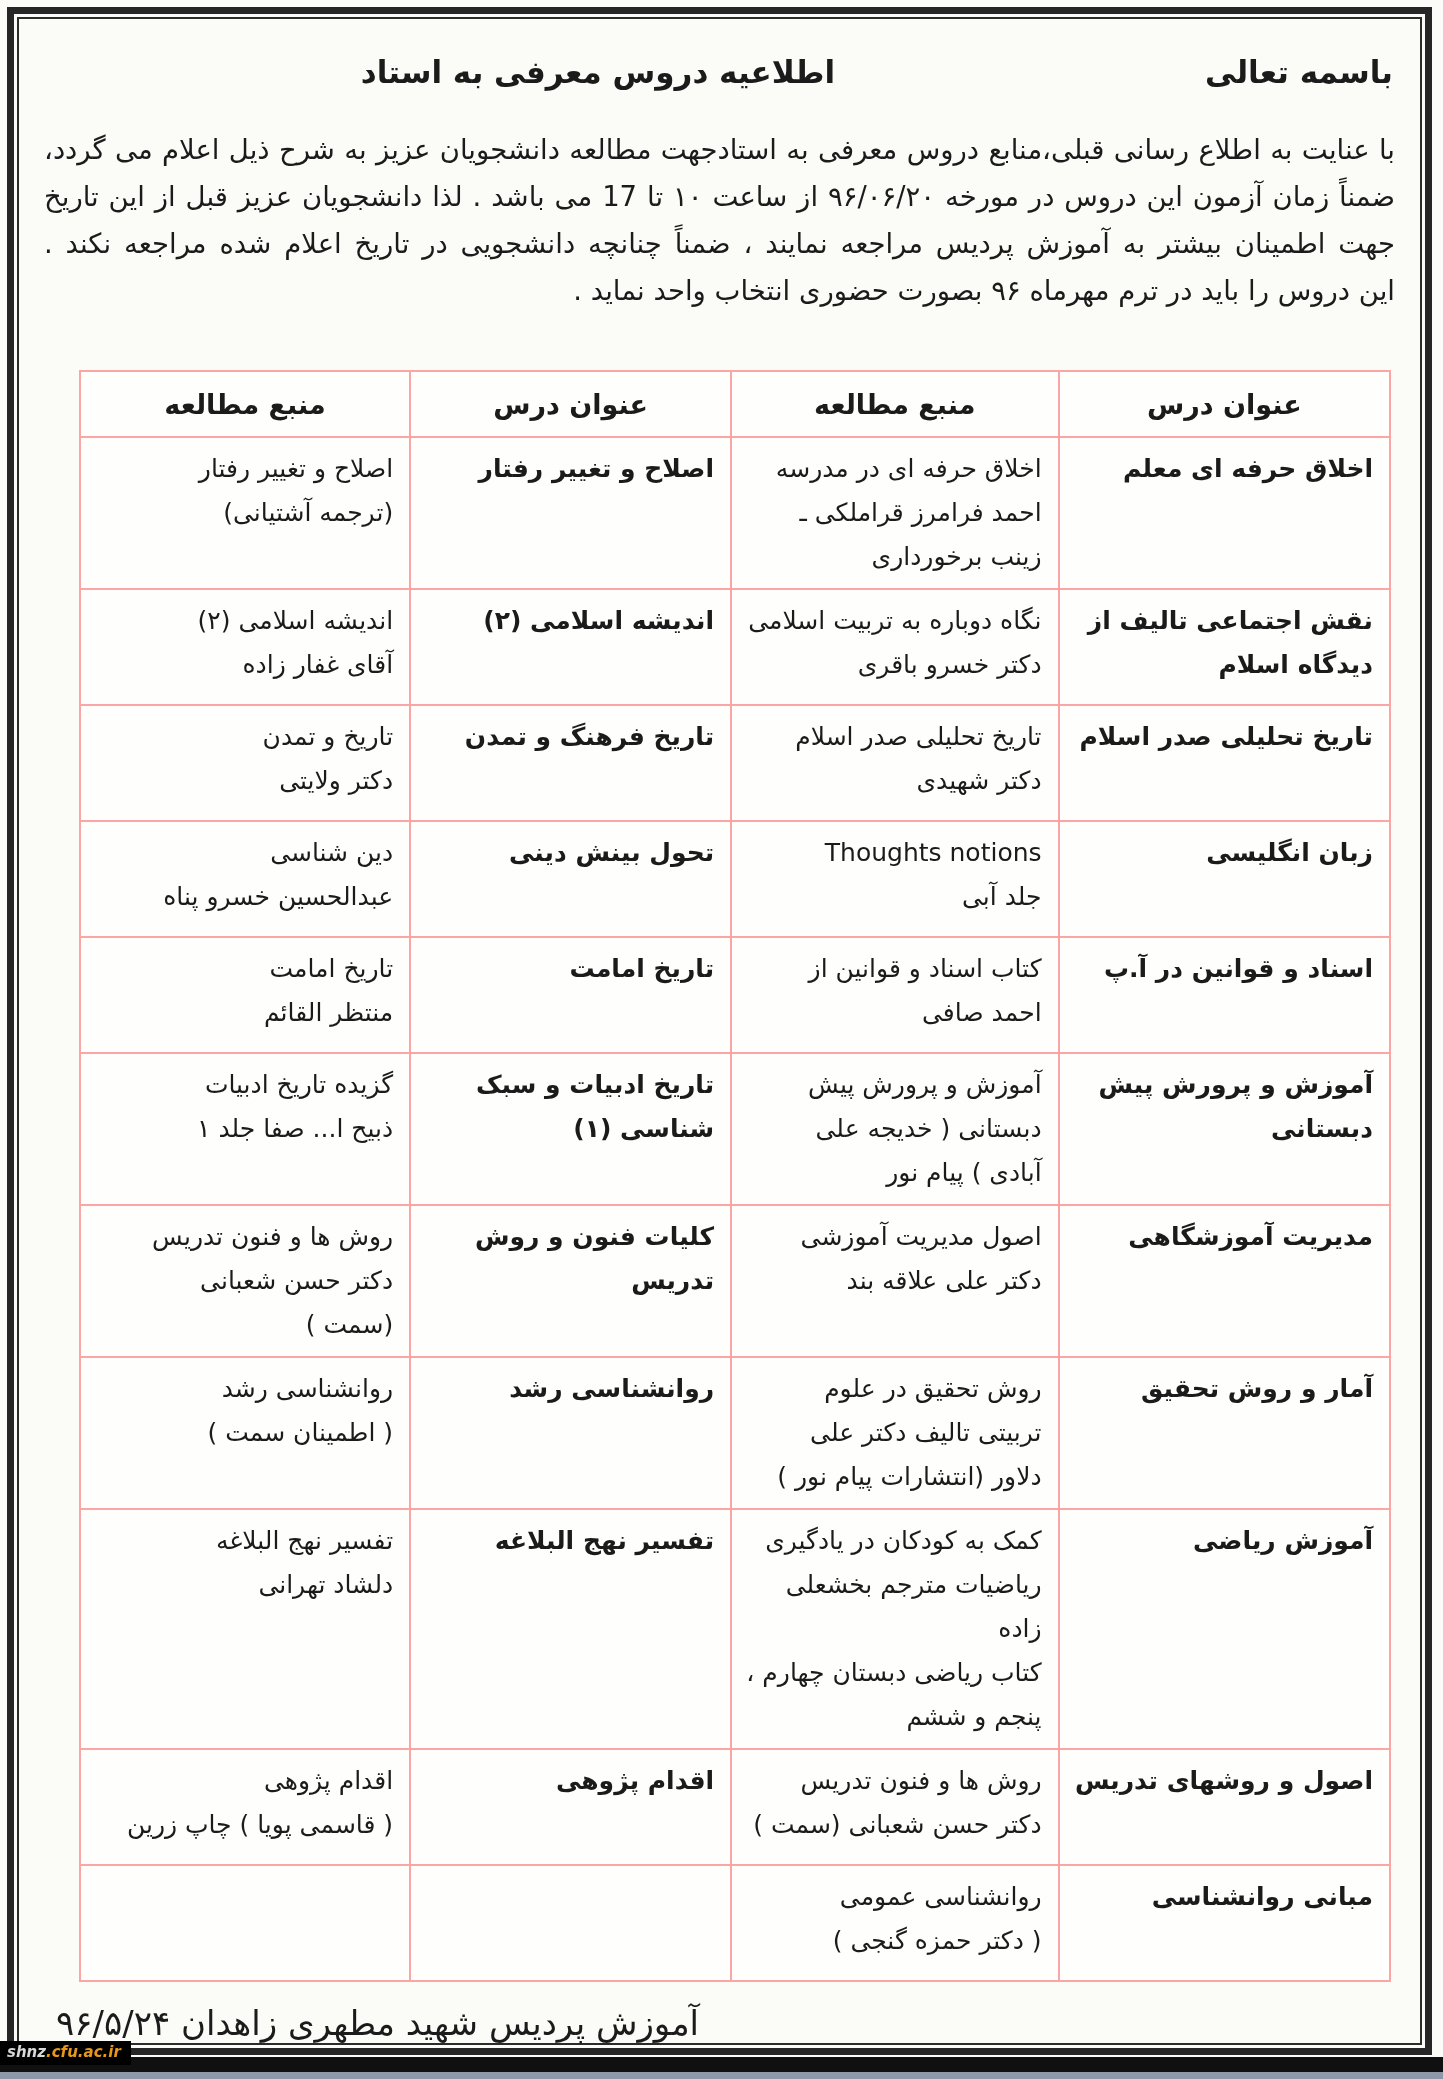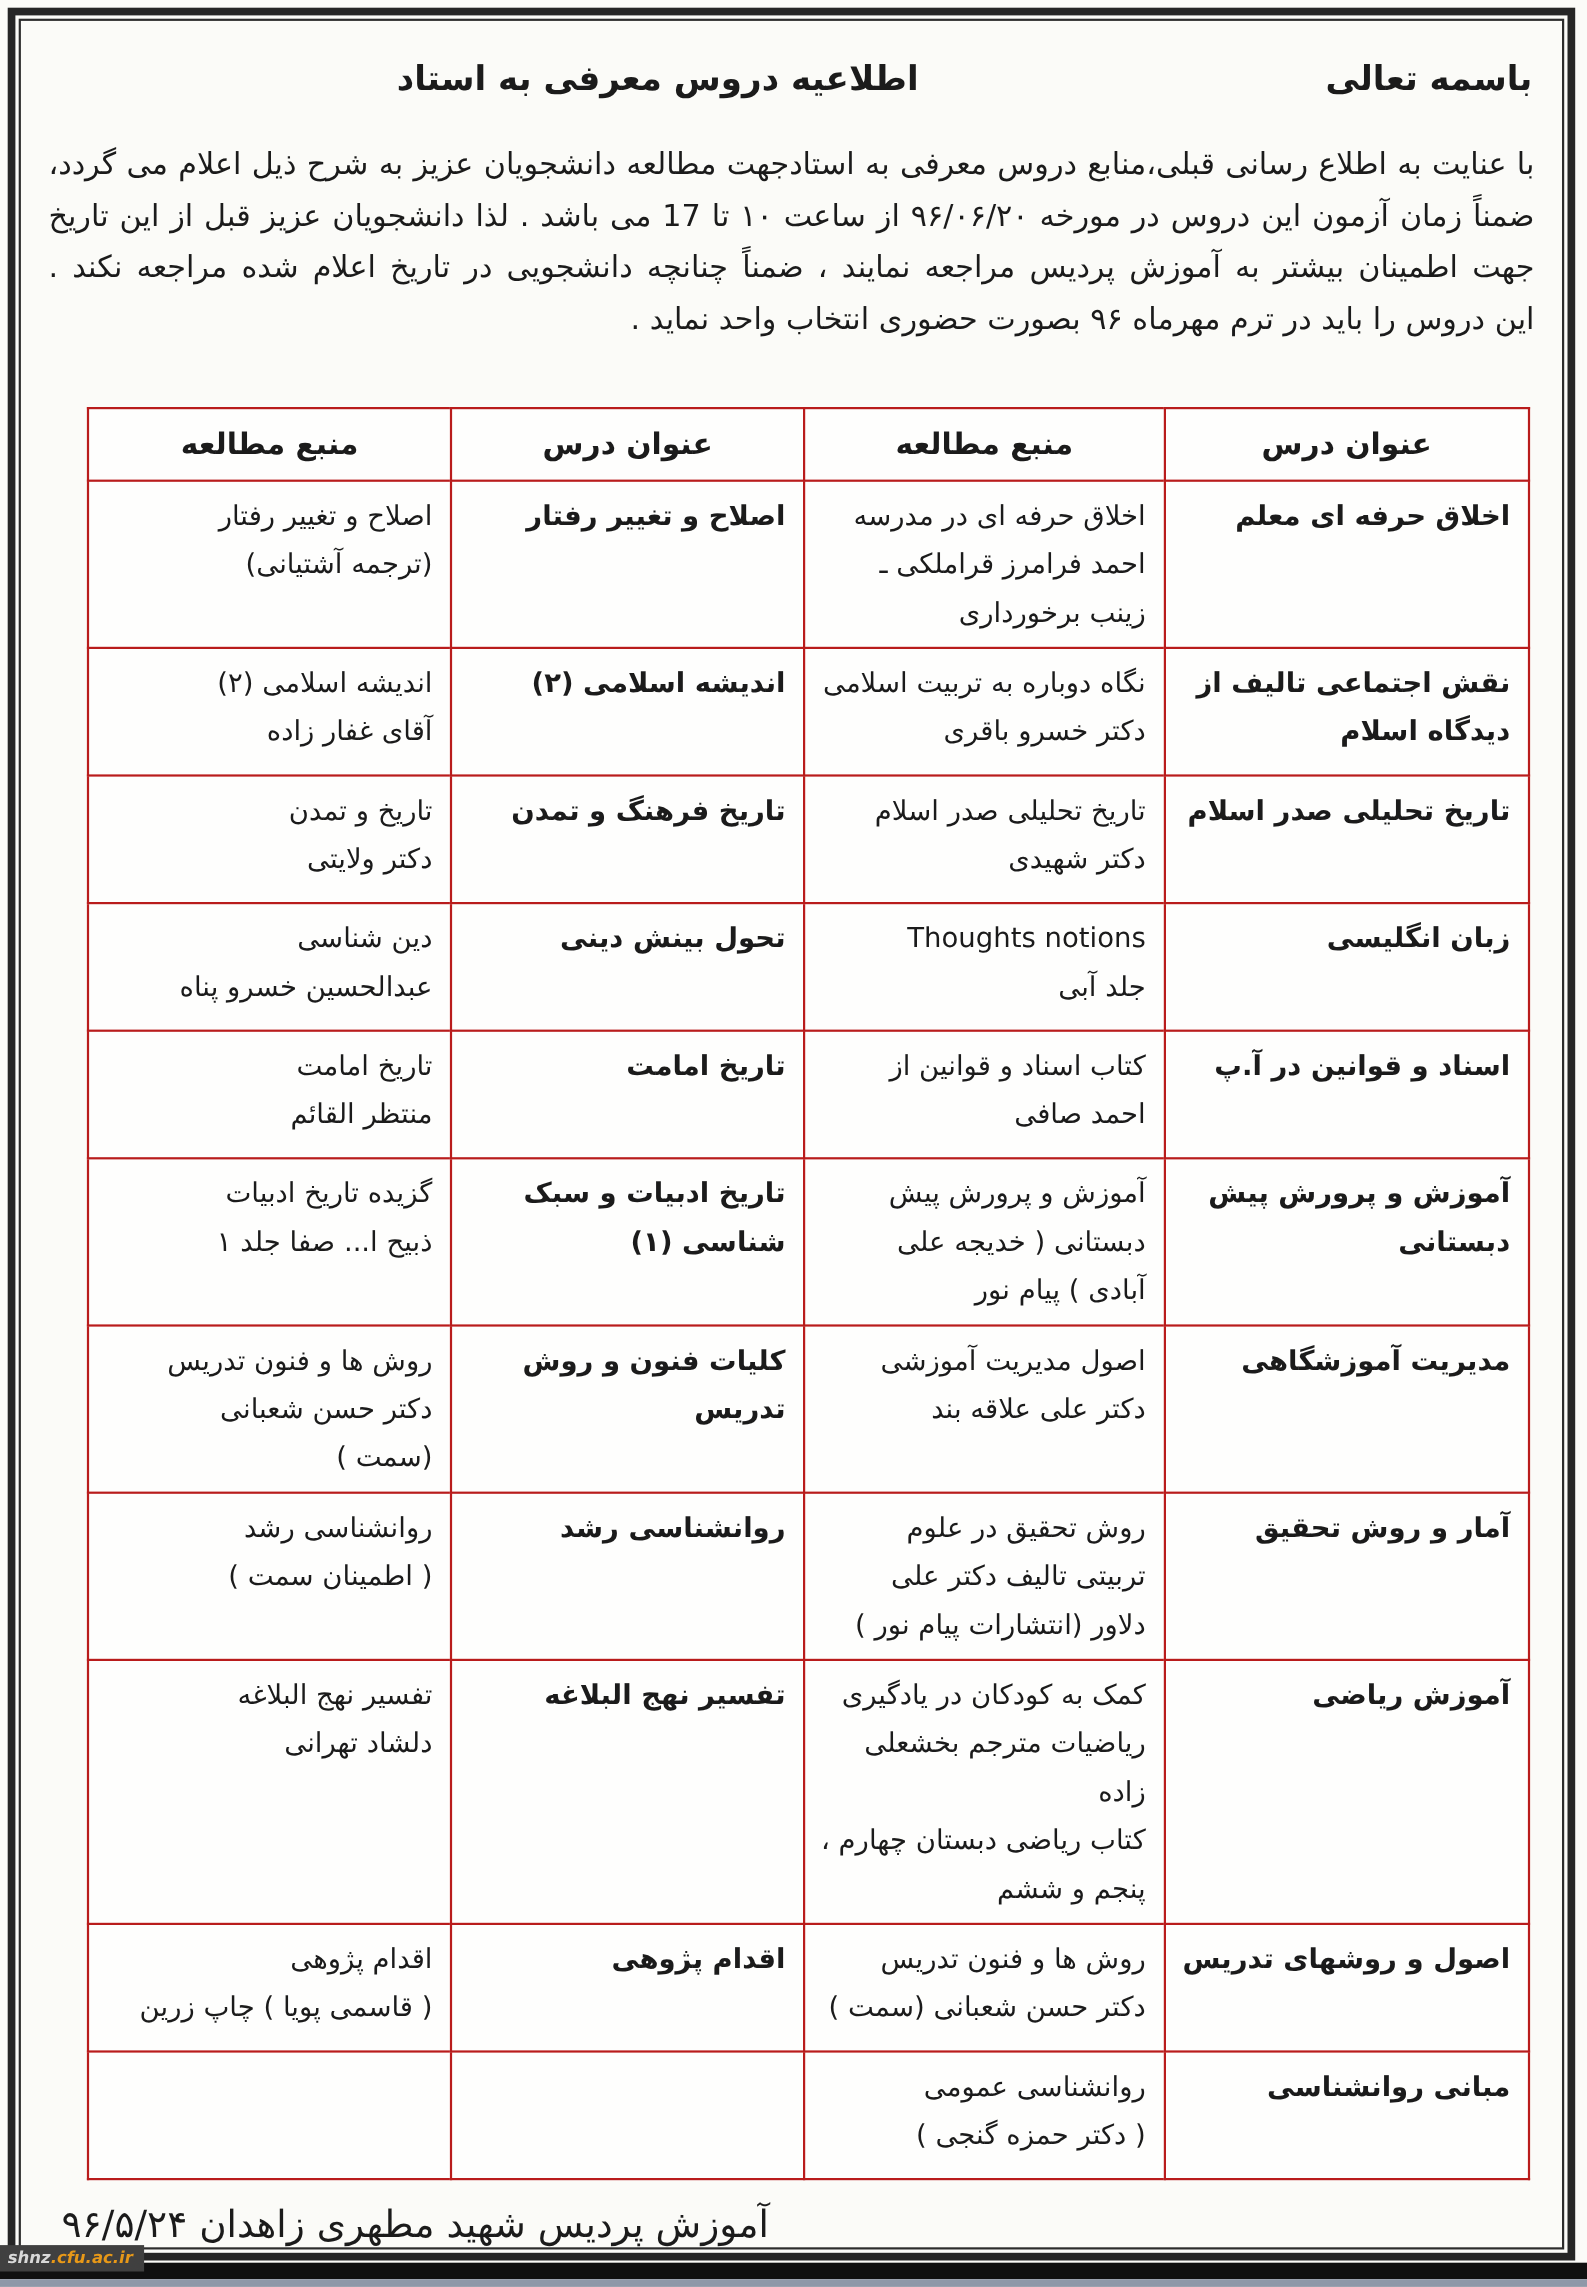--- a/index.html
+++ b/index.html
@@ -17,28 +17,28 @@
   .doc-header{position:relative;height:84px;}
   .bismillah{position:absolute;right:2px;top:26px;font-weight:bold;font-size:31px;}
   .doc-title{position:absolute;left:41%;transform:translateX(-50%);top:26px;font-weight:bold;font-size:31px;white-space:nowrap;}
   .intro{margin-top:14px;font-size:27.5px;line-height:47px;}
   .intro-line.jl{text-align:justify;text-align-last:justify;}
   .intro-line.rl{text-align:right;}
   table.course-table{
     border-collapse:collapse;table-layout:fixed;width:1312px;
     margin-top:56px;margin-right:4px;background:#fefefd;
   }
-  .course-table th,.course-table td{border:2px solid #b91c1c;}
+  .course-table th,.course-table td{border:2px solid #fca5a5;}
   .course-table th{height:62px;font-size:27px;font-weight:bold;text-align:center;vertical-align:middle;}
   .course-table td{font-size:25px;line-height:44px;vertical-align:top;padding:9px 16px 9px 8px;text-align:right;}
   .course-table tr.data-row{height:116px;}
   td.course-cell{font-weight:bold;letter-spacing:-0.2px;}
   .doc-footer{position:absolute;bottom:36px;left:56px;font-size:34px;direction:rtl;white-space:nowrap;}
   .watermark{
-    position:absolute;left:0;bottom:14px;background:#404040;
+    position:absolute;left:0;bottom:14px;background:#000000;
     padding:2px 10px 4px 7px;font-size:15px;font-style:italic;font-weight:bold;line-height:1.2;
   }
   .wm-prefix{color:#d8d8d8;}
   .wm-suffix{color:#e79818;}
 </style>
 </head>
 <body>
 
 <div class="page">
   <div class="frame-outer">

